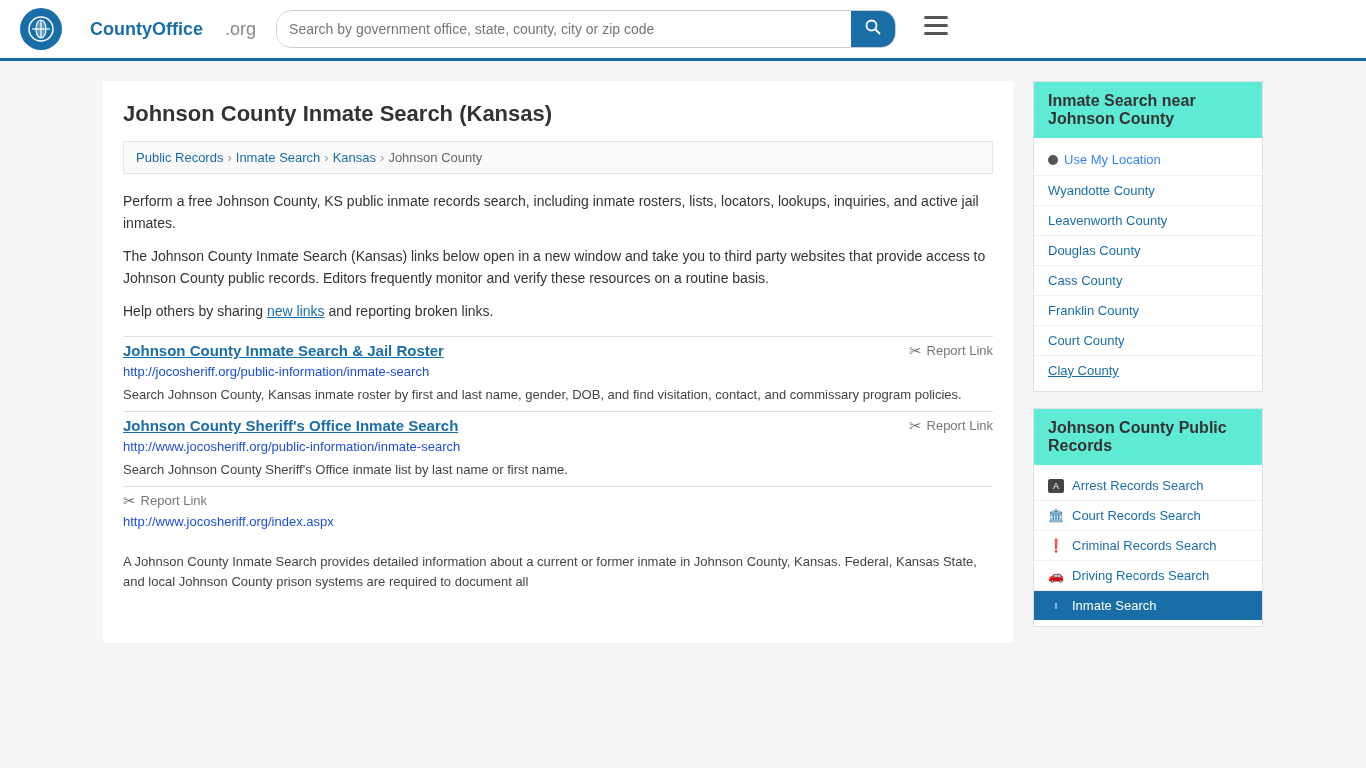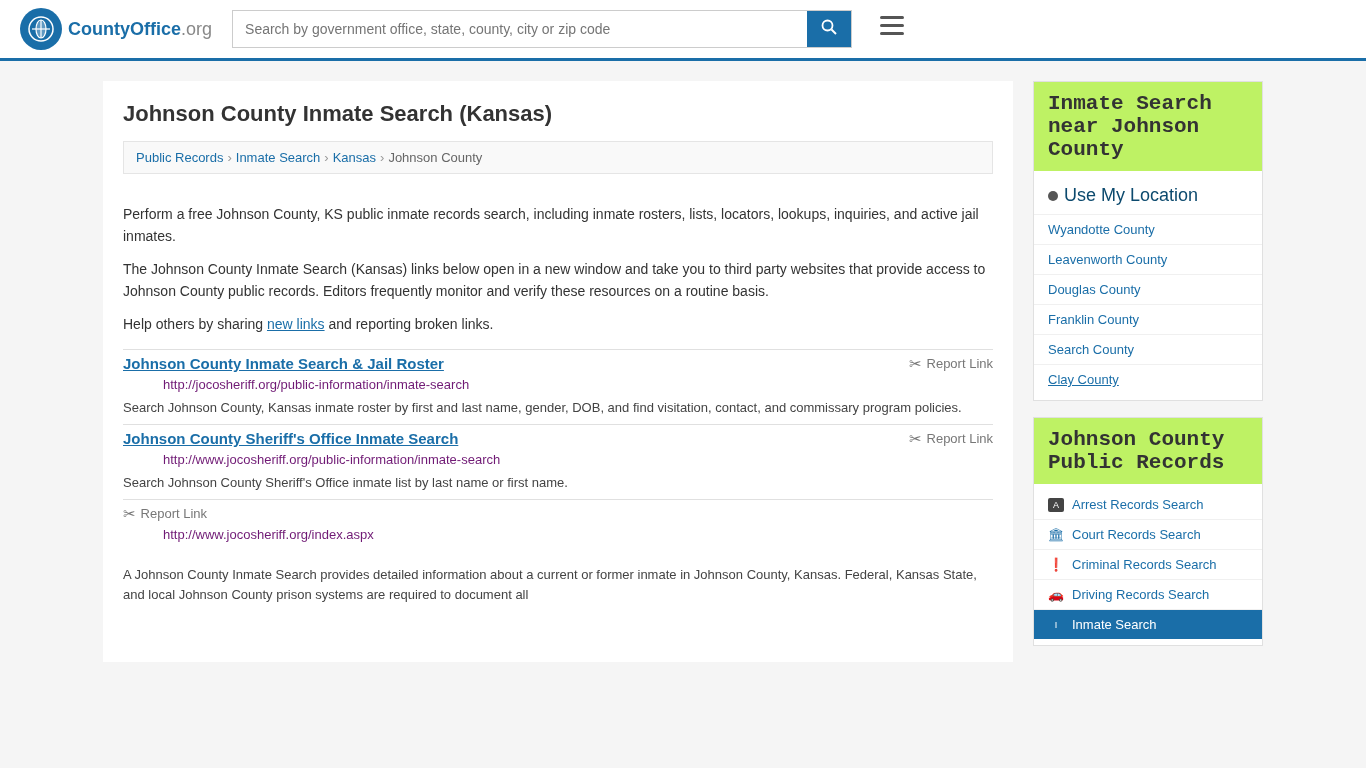--- a/index.html
+++ b/index.html
@@ -31,28 +31,29 @@
       color: white;
       font-size: 18px;
     }
     .logo-text {
       font-size: 18px;
       font-weight: bold;
       color: #333;
     }
     .logo-text span {
       color: #1a6ea8;
+      margin-left: 22px;
     }
     .search-bar-wrapper {
       flex: 1;
       max-width: 620px;
       display: flex;
       align-items: center;
       border: 1px solid #ccc;
-      border-radius: 0;
+      border-radius: 15px;
       overflow: hidden;
     }
     .search-input {
       flex: 1;
       padding: 8px 12px;
       border: none;
       outline: none;
       font-size: 14px;
       color: #888;
     }
@@ -94,21 +95,21 @@
     
     .page-title {
       font-size: 22px;
       font-weight: bold;
       color: #333;
       margin-bottom: 14px;
     }
     .breadcrumb {
       font-size: 13px;
       color: #666;
-      margin-bottom: 29px;
+      margin-bottom: 16px;
       display: flex;
       align-items: center;
       gap: 4px;
       background: #f9f9f9;
       padding: 8px 12px;
       border: 1px solid #e5e5e5;
     }
     .breadcrumb a {
       color: #1a6ea8;
       text-decoration: none;
@@ -143,24 +144,23 @@
       gap: 5px;
       color: #777;
       font-size: 13px;
       cursor: pointer;
       background: none;
       border: none;
       padding: 0;
     }
     .report-icon { font-size: 15px; }
     .result-url {
-      color: #701a75;
+      color: #1d4ed8;
       font-size: 13px;
       margin-bottom: 6px;
-      margin-left: 40px;
     }
     .result-desc {
       font-size: 13px;
       line-height: 1.6;
       color: #444;
     }
 
     
     .section-heading {
       background: #f5f5f5;
@@ -179,47 +179,46 @@
     }
 
     
     .sidebar-section {
       background: #fff;
       margin-bottom: 16px;
       border: 1px solid #e0e0e0;
       overflow: hidden;
     }
     .sidebar-section-title {
-      background: #bef264;
+      background: #5eead4;
       padding: 10px 14px;
-      font-size: 21px;
+      font-size: 16px;
       font-weight: bold;
       color: #333;
-      font-family: Liberation Mono, monospace;
     }
     .sidebar-links {
       padding: 6px 0;
     }
     .sidebar-link {
       display: block;
       padding: 7px 14px;
       font-size: 13px;
       color: #1a6ea8;
       text-decoration: none;
       border-bottom: 1px solid #f0f0f0;
     }
     .sidebar-link:last-child { border-bottom: none; text-decoration: underline; }
 
     .use-location-link {
       display: flex;
       align-items: center;
       gap: 6px;
       padding: 8px 14px;
-      font-size: 18px;
-      color: #0c4a6e;
+      font-size: 13px;
+      color: #3b82f6;
       text-decoration: none;
       border-bottom: 1px solid #f0f0f0;
     }
     .location-dot {
       width: 10px;
       height: 10px;
       background: #555;
       border-radius: 50%;
       display: inline-block;
     }
@@ -362,22 +361,23 @@
       <div class="sidebar-section-title">Inmate Search near Johnson County</div>
       <div class="sidebar-links">
         <a href="#" class="use-location-link">
           <span class="location-dot"></span>
           <span>Use My Location</span>
         </a>
         <div id="nearby-counties-container">
             <a href="#" class="sidebar-link">Wyandotte County</a>
             <a href="#" class="sidebar-link">Leavenworth County</a>
             <a href="#" class="sidebar-link">Douglas County</a>
+            <a href="#" class="sidebar-link">Cass County</a>
             <a href="#" class="sidebar-link">Franklin County</a>
-            <a href="#" class="sidebar-link">Search County</a>
+            <a href="#" class="sidebar-link">Court County</a>
             <a href="#" class="sidebar-link">Clay County</a>
           </div>
       </div>
     </div>
 
     <div class="sidebar-section">
       <div class="sidebar-section-title">Johnson County Public Records</div>
       <div class="sidebar-links" id="public-records-container">
           <a href="#" class="sidebar-icon-link">
             <span class="icon-box icon-arrest">A</span>

